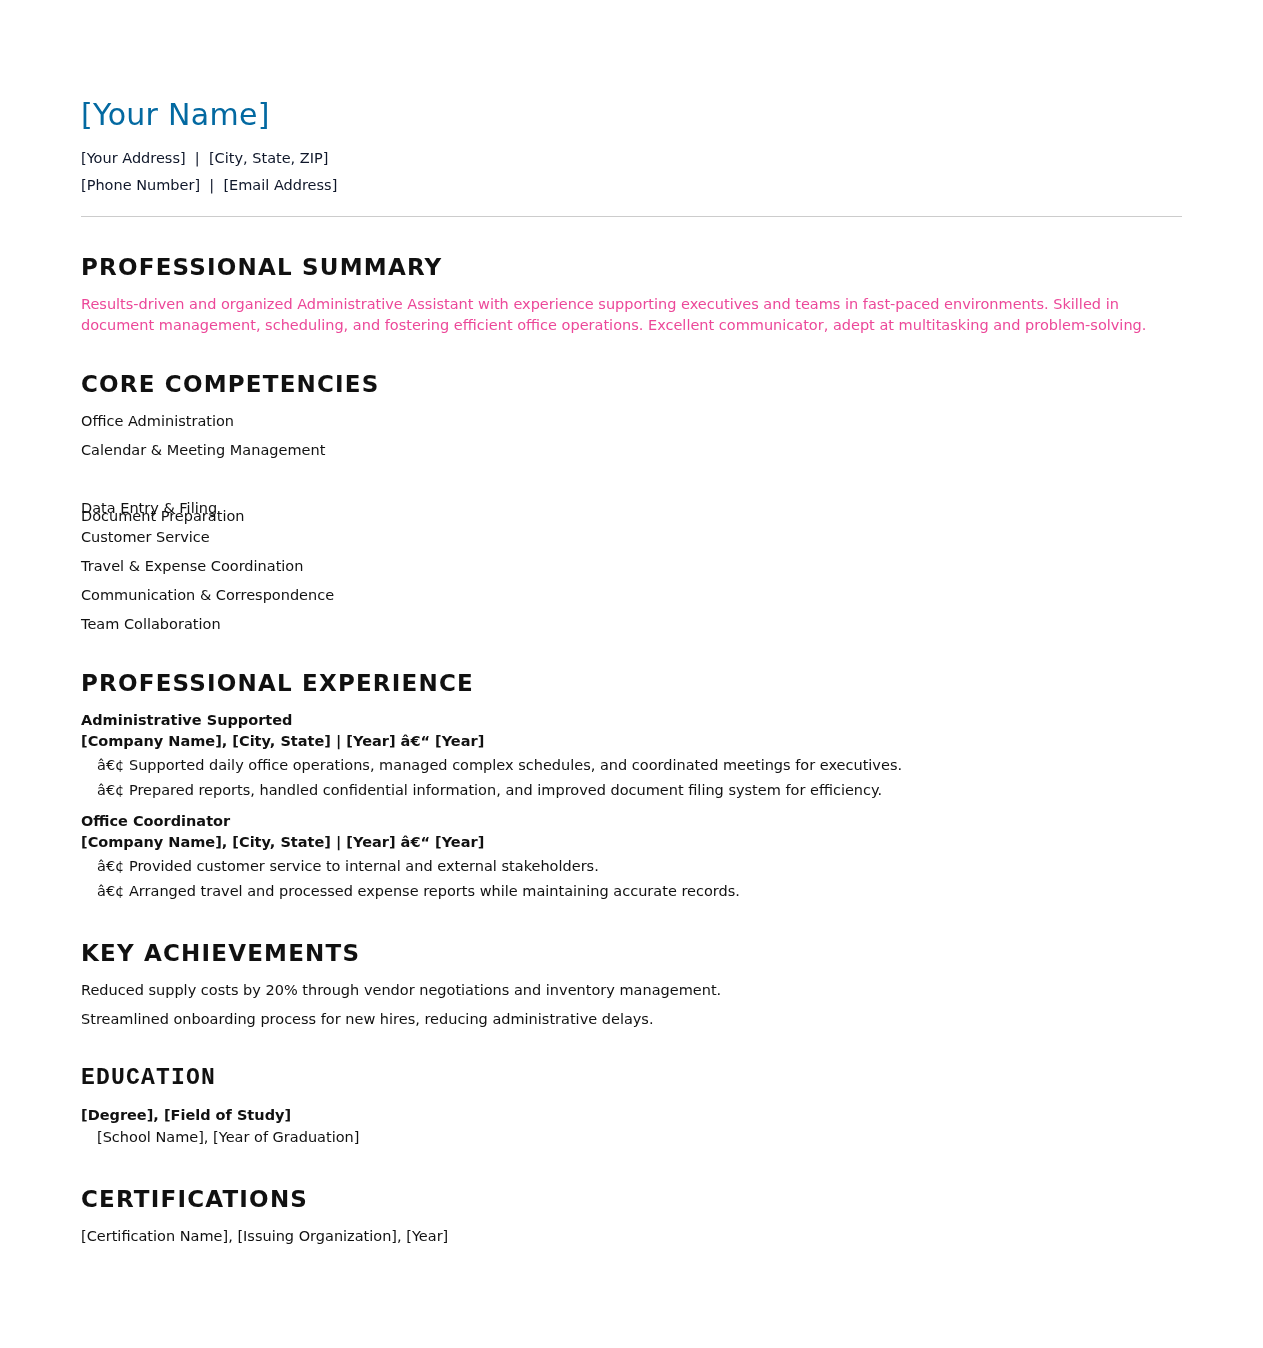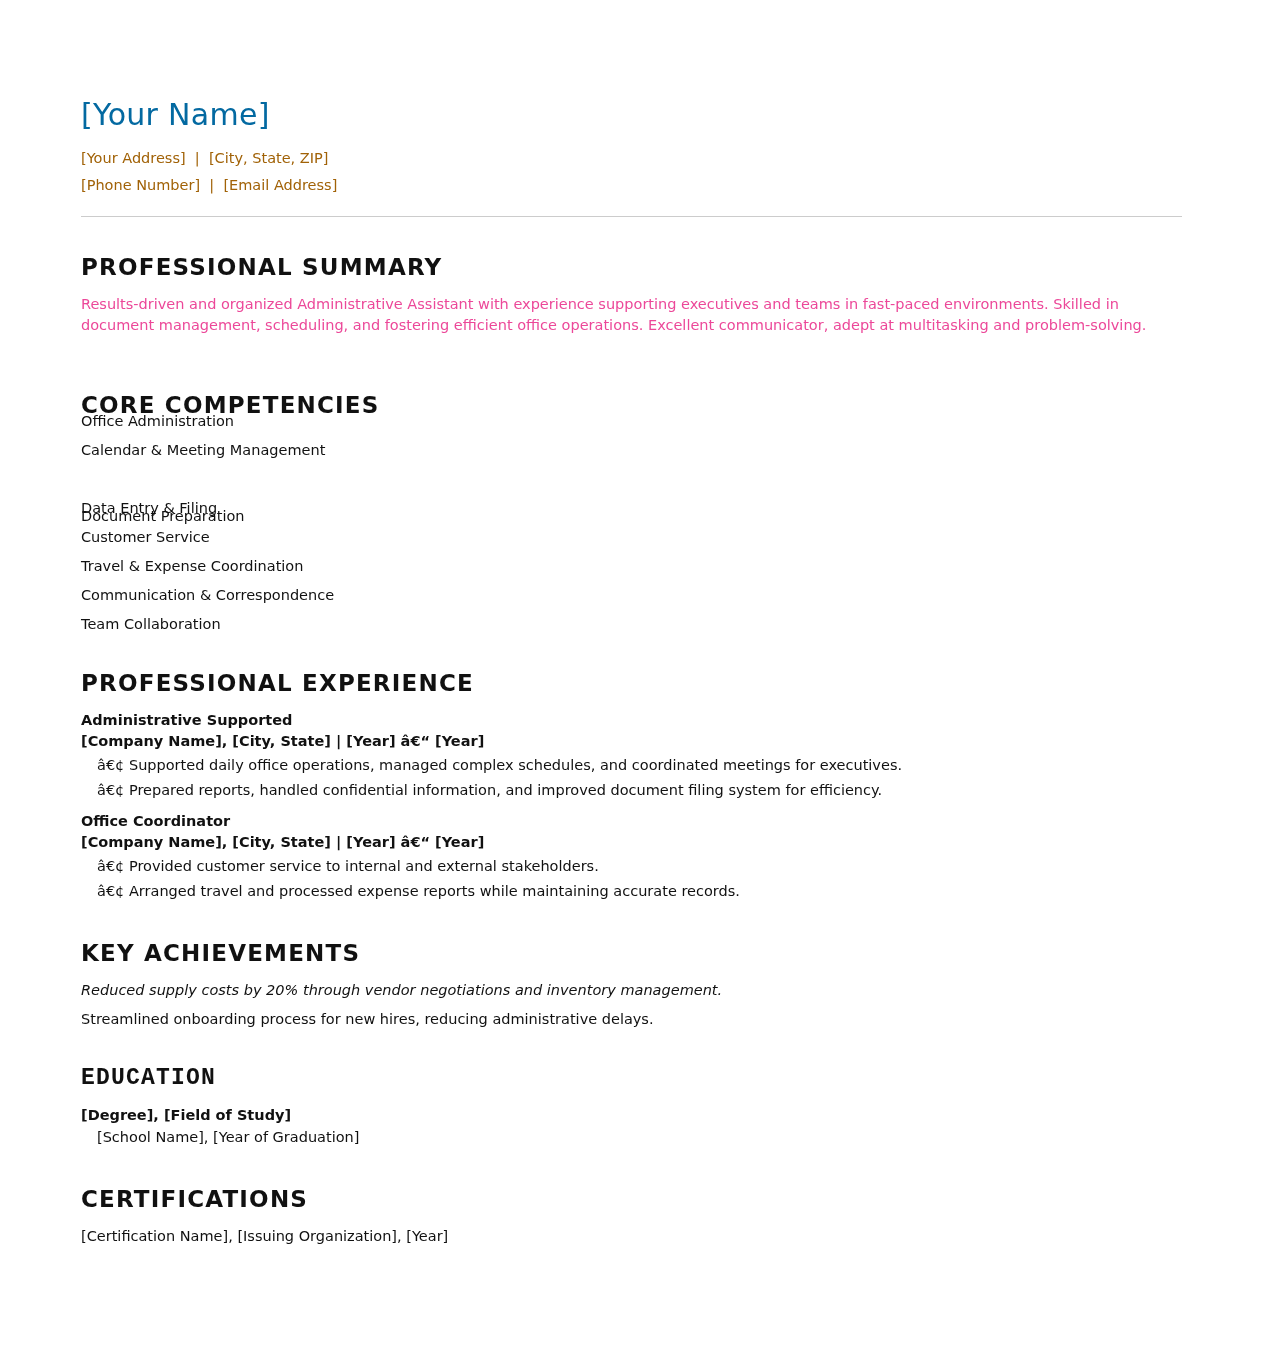--- a/index.html
+++ b/index.html
@@ -26,21 +26,21 @@
       letter-spacing: 0.3px;
       margin: 0;
       line-height: 38px;
       color: #0369a1;
     }
     .contact-line {
       position: absolute;
       left: 0;
       font-size: 14.5px;
       line-height: 20px;
-      color: #a16207;
+      color: #0f172a;
       white-space: pre;
     }
     .divider {
       position: absolute;
       left: 0;
       top: 216px;
       width: 1101px;
       height: 1px;
       background: #cccccc;
     }
@@ -79,21 +79,21 @@
 <div class="page">
 
   <h1 class="name">[Your Name]</h1>
   <div class="contact-line" style="top:148px;">[Your Address]  |  [City, State, ZIP]</div>
   <div class="contact-line" style="top:175px;text-align:center;">[Phone Number]  |  [Email Address]</div>
   <div class="divider"></div>
 
   <h2 class="section-title" style="top:256px;">PROFESSIONAL SUMMARY</h2>
   <div class="para" style="top:294px;">Results-driven and organized Administrative Assistant with experience supporting executives and teams in fast-paced environments. Skilled in document management, scheduling, and fostering efficient office operations. Excellent communicator, adept at multitasking and problem-solving.</div>
 
-  <h2 class="section-title" style="top:394px;">CORE COMPETENCIES</h2>
+  <h2 class="section-title" style="top:373px;">CORE COMPETENCIES</h2>
   <div class="line" style="top:411px;">Office Administration</div>
   <div class="line" style="top:440px;">Calendar &amp; Meeting Management</div>
   <div class="line" style="top:494px;margin-top:12px;">Document Preparation</div>
   <div class="line" style="top:498px;">Data Entry &amp; Filing</div>
   <div class="line" style="top:527px;">Customer Service</div>
   <div class="line" style="top:556px;">Travel &amp; Expense Coordination</div>
   <div class="line" style="top:585px;">Communication &amp; Correspondence</div>
   <div class="line" style="top:614px;">Team Collaboration</div>
 
   <h2 class="section-title" style="top:672px;">PROFESSIONAL EXPERIENCE</h2>
@@ -102,21 +102,21 @@
   <div class="line bold" style="top:731px;">[Company Name], [City, State]  |  [Year] â€“ [Year]</div>
   <div class="line indent" style="top:755px;">â€¢ Supported daily office operations, managed complex schedules, and coordinated meetings for executives.</div>
   <div class="line indent" style="top:780px;">â€¢ Prepared reports, handled confidential information, and improved document filing system for efficiency.</div>
 
   <div class="line bold" style="top:811px;">Office Coordinator</div>
   <div class="line bold" style="top:832px;">[Company Name], [City, State]  |  [Year] â€“ [Year]</div>
   <div class="line indent" style="top:856px;">â€¢ Provided customer service to internal and external stakeholders.</div>
   <div class="line indent" style="top:881px;">â€¢ Arranged travel and processed expense reports while maintaining accurate records.</div>
 
   <h2 class="section-title" style="top:942px;">KEY ACHIEVEMENTS</h2>
-  <div class="line" style="top:980px;font-style:italic;">Reduced supply costs by 20% through vendor negotiations and inventory management.</div>
+  <div class="line" style="top:980px;">Reduced supply costs by 20% through vendor negotiations and inventory management.</div>
   <div class="line" style="top:1009px;">Streamlined onboarding process for new hires, reducing administrative delays.</div>
 
   <h2 class="section-title" style="top:1067px;font-family:Liberation Mono, monospace;">EDUCATION</h2>
   <div class="line bold" style="top:1105px;">[Degree], [Field of Study]</div>
   <div class="line indent" style="top:1127px;">[School Name], [Year of Graduation]</div>
 
   <h2 class="section-title" style="top:1188px;">CERTIFICATIONS</h2>
   <div class="line" style="top:1226px;">[Certification Name], [Issuing Organization], [Year]</div>
 
 </div>

